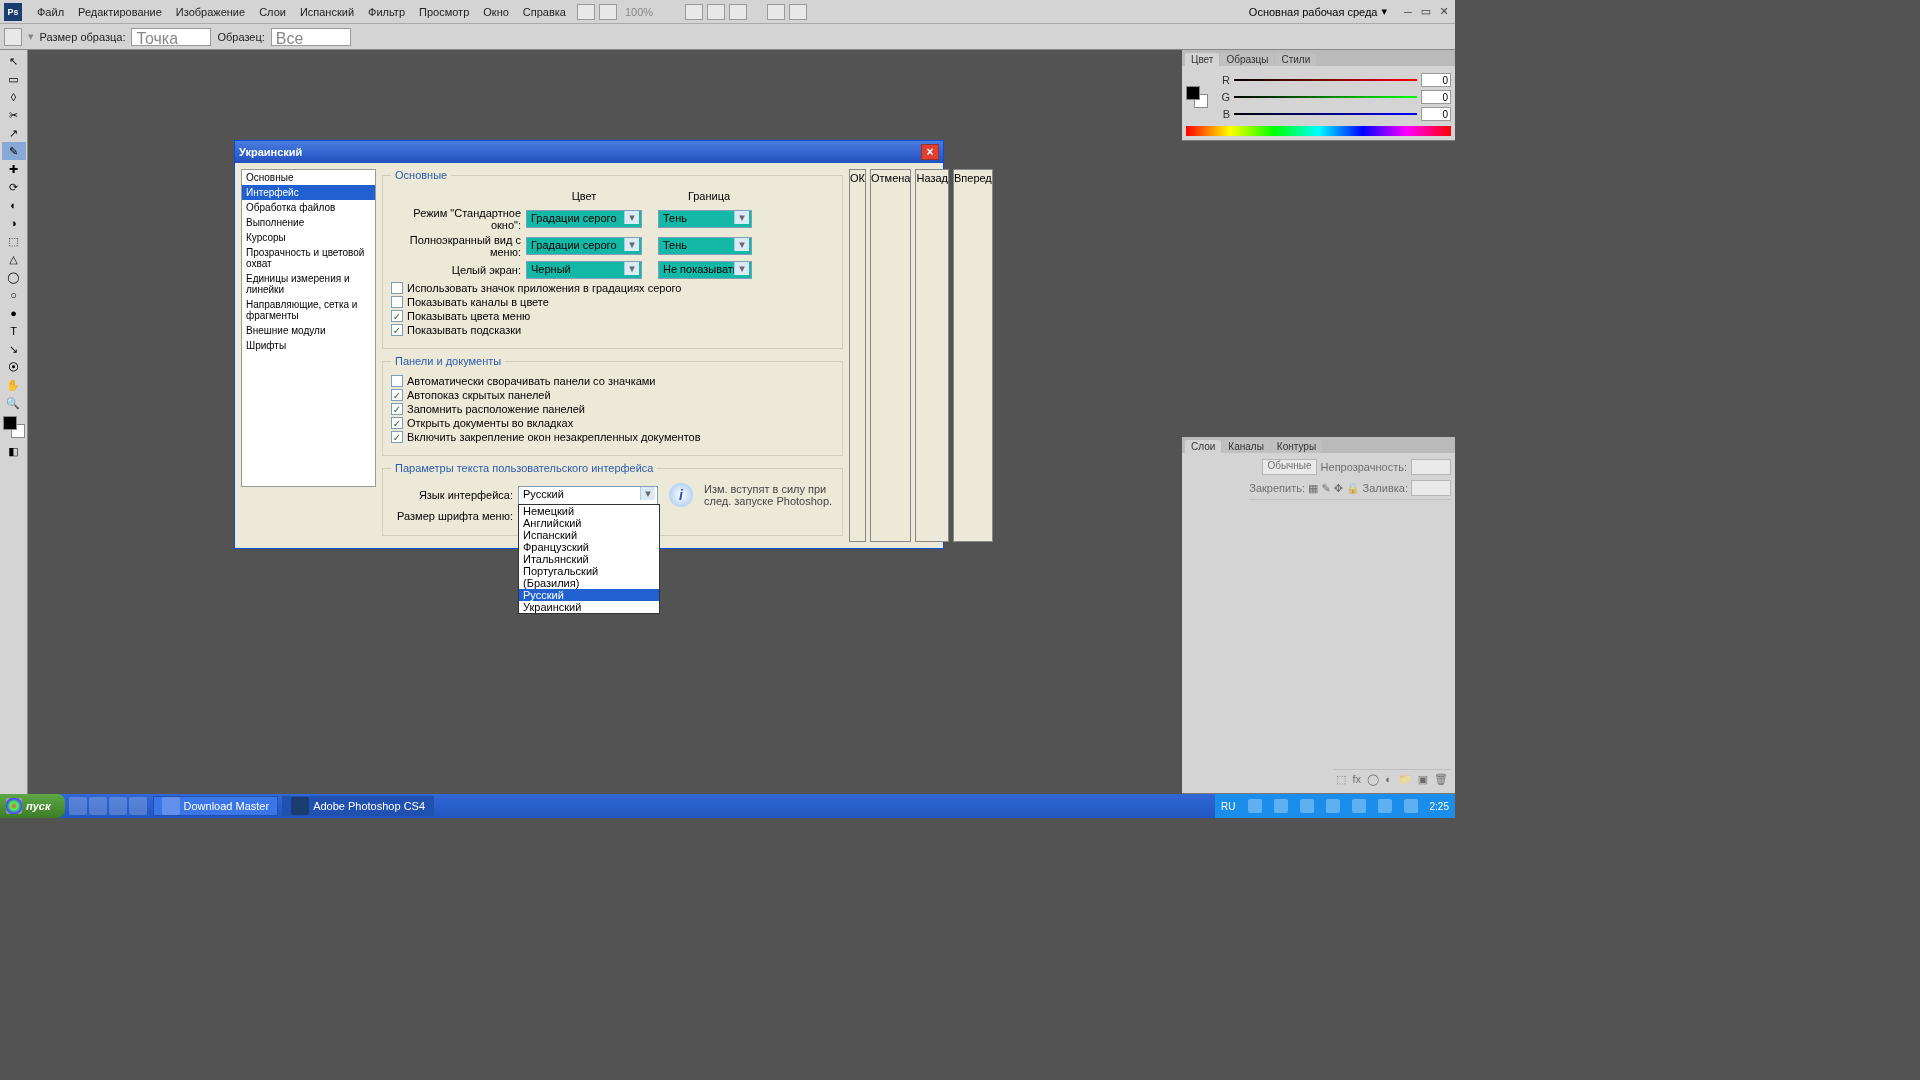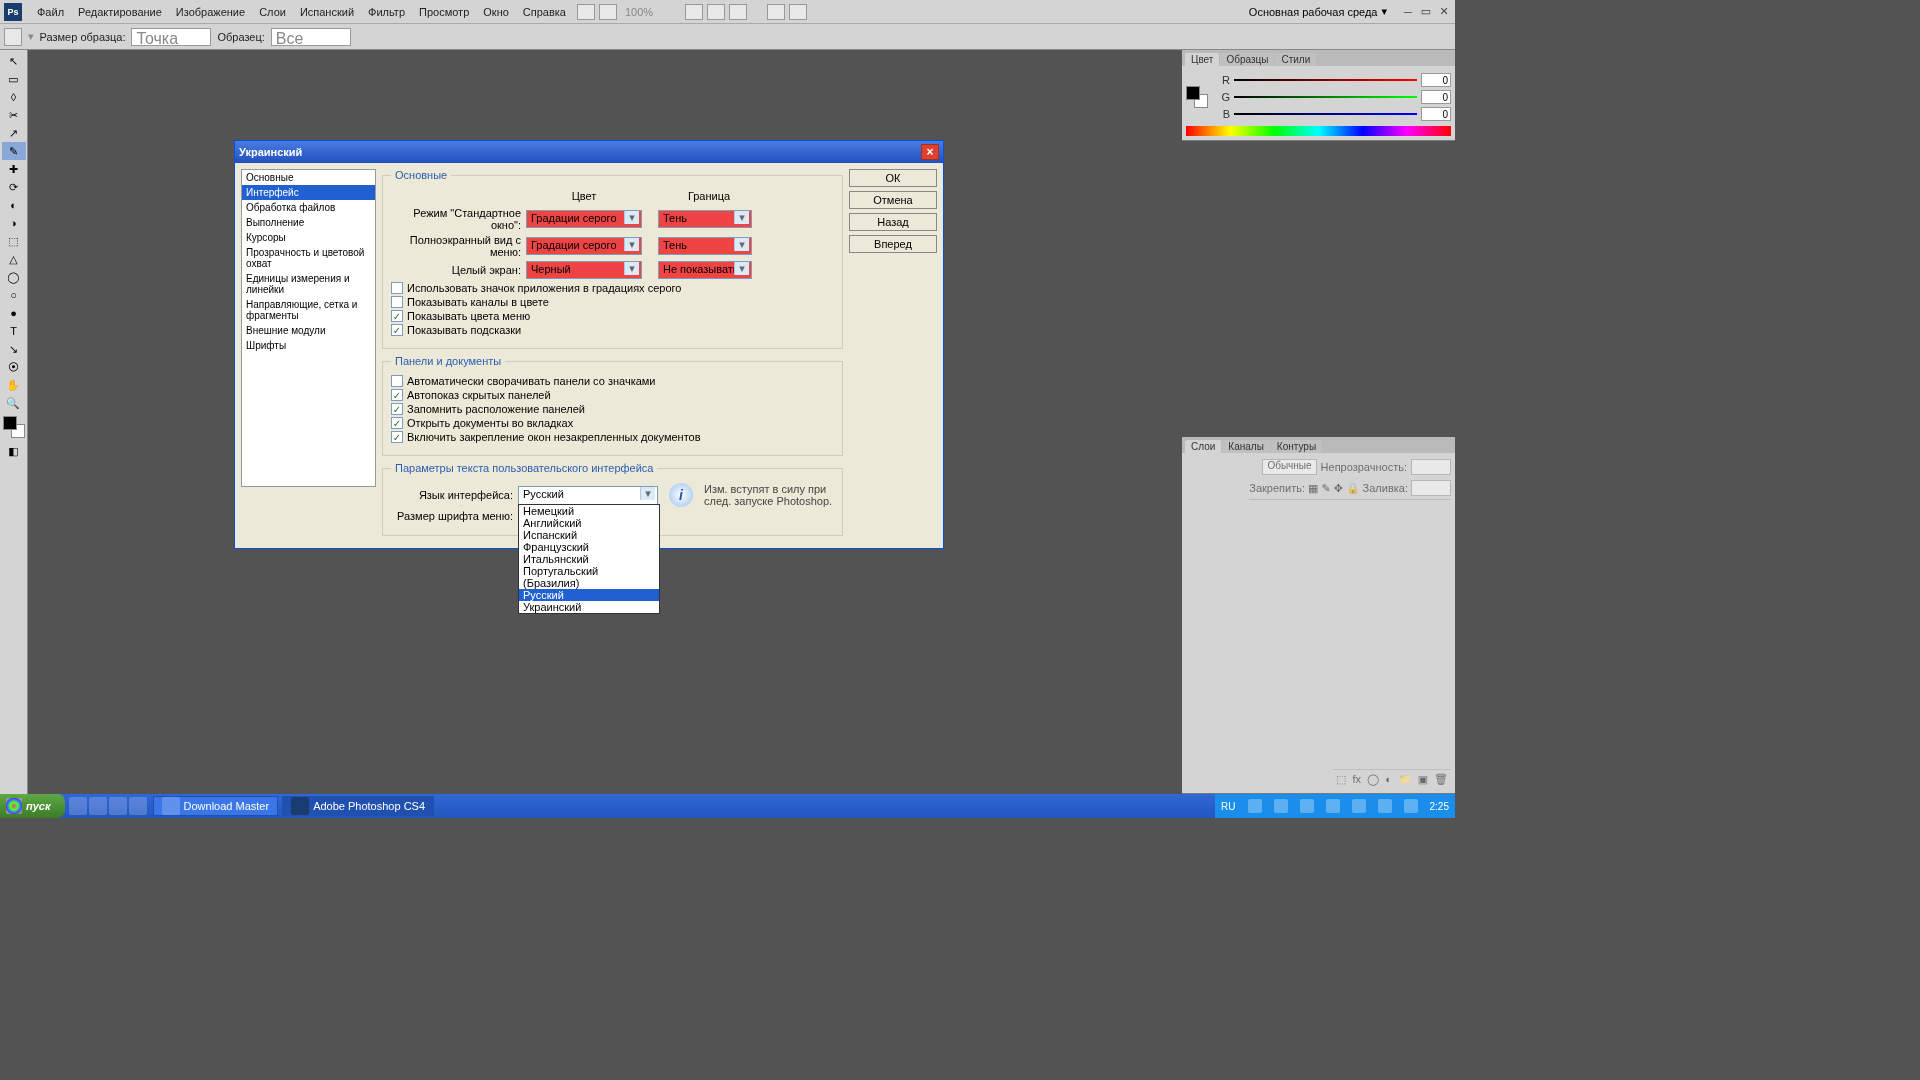--- a/index.html
+++ b/index.html
@@ -48,27 +48,27 @@
 
 
 .dialog { position: absolute; left: 206px; top: 90px; width: 710px; background: #ece9d8; border: 1px solid #0050e0; }
 .dlg-title { background: linear-gradient(#4a7ce0, #2050c0); color: white; height: 22px; display: flex; align-items: center; padding: 0 4px; font-weight: bold; font-size: 12px; }
 .dlg-close { margin-left: auto; width: 18px; height: 16px; background: #e04030; color: white; display: flex; align-items: center; justify-content: center; cursor: pointer; border: 1px solid #a03020; font-size: 12px; font-weight: bold; }
 .dlg-body { padding: 6px; display: flex; gap: 6px; }
 .dlg-nav { width: 135px; border: 1px solid #999; background: white; height: 318px; }
 .nav-it { padding: 2px 4px; font-size: 10px; cursor: pointer; }
 .nav-it.selected { background: #2060d0; color: white; }
 .dlg-content { flex: 1; }
-.dlg-btns { width: 88px; display: flex; flex-direction: column; gap: 4px; }
+.dlg-btns { width: 88px; display: flex; flex-direction: row; gap: 4px; }
 .dlg-btn { border: 1px solid #888; background: #ece9d8; padding: 2px 0; text-align: center; cursor: pointer; }
 .fieldset { border: 1px solid #d0cdbd; margin-bottom: 6px; padding: 6px 8px 10px; }
 .fieldset legend { color: #2a5db0; padding: 0 4px; }
 .fs-row { display: flex; align-items: center; margin: 3px 0; gap: 5px; }
 .fs-label { text-align: right; }
-.fs-sel { border: 1px solid #7f9db9; background: #ef4444; padding: 1px 1px 1px 4px; height: 18px; width: 116px; position: relative; }
+.fs-sel { border: 1px solid #7f9db9; background: #14b8a6; padding: 1px 1px 1px 4px; height: 18px; width: 116px; position: relative; }
 .fs-sel::after { content: '▾'; position: absolute; right: 2px; top: 0px; color: #666; background: #daeaf6; width: 14px; text-align: center; border-left: 1px solid #b0c8e0; }
 .fs-chk { display: flex; align-items: center; gap: 4px; margin: 2px 0; }
 .chk { width: 12px; height: 12px; border: 1px solid #7f9db9; background: white; display: inline-flex; align-items: center; justify-content: center; font-size: 10px; color: #2a6a2a; }
 .col-hdr { text-align: center; margin-bottom: 2px; }
 .open-sel { border: 1px solid #7f9db9; position: relative; width: 140px; }
 .sel-cur { background: white; padding: 1px 18px 1px 4px; height: 17px; }
 .sel-cur::after { content: '▾'; position: absolute; right: 2px; top: 0px; color: #666; background: #daeaf6; width: 14px; text-align: center; border-left: 1px solid #b0c8e0; }
 .sel-list { position: absolute; top: 17px; left: -1px; width: 142px; border: 1px solid #333; background: white; z-index: 100; }
 .sel-opt { padding: 0 4px; line-height: 12px; font-size: 11px; }
 .sel-opt.hl { background: #2060d0; color: white; }

